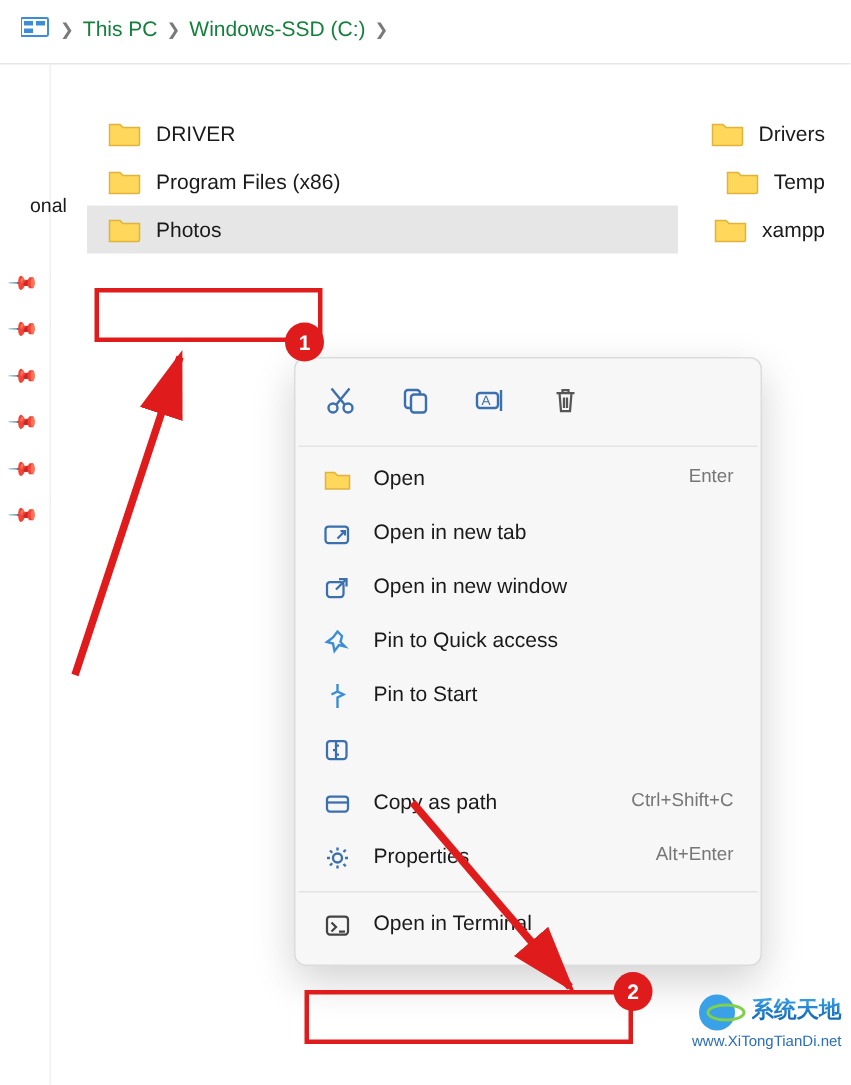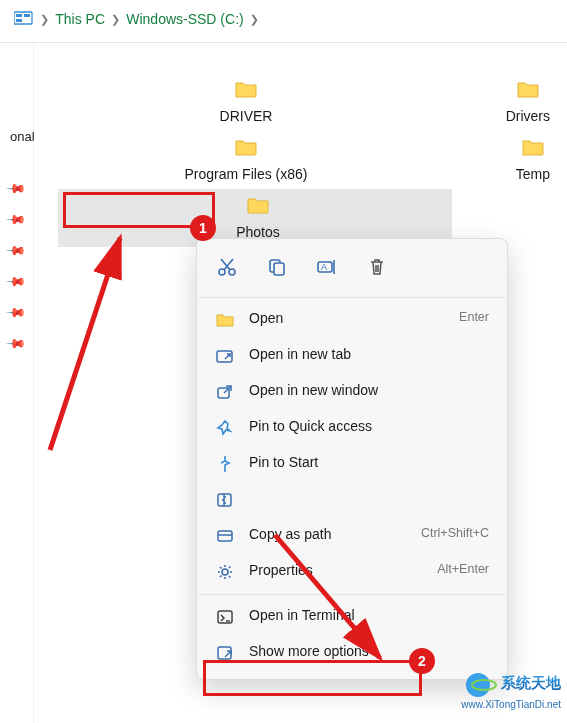--- a/index.html
+++ b/index.html
@@ -41,21 +41,21 @@
     flex-direction: column;
     gap: 14px;
     align-items: center;
   }
   .sidebar .label-frag {
     position: absolute;
     left: 0;
     top: 86px;
     font-size: 13px;
     color: #1a1a1a;
-    padding-left: 10px;
+    padding-left: 20px;
   }
   .pin {
     color: #6d6d6d;
     transform: rotate(45deg);
     font-size: 13px;
   }
   .pins { margin-top: 52px; display:flex; flex-direction:column; gap:16px; align-items:center;}
 
   .content {
     flex: 1;
@@ -69,21 +69,20 @@
   .col { display:flex; flex-direction:column; }
   .col.left { width: 370px; }
   .col.right { width: 130px; align-items: flex-end; }
 
   .item {
     display: flex;
     align-items: center;
     gap: 10px;
     padding: 7px 8px 7px 14px;
     font-size: 14px;
-    flex-direction: column;
   }
   .item.selected {
     background: #e6e6e6;
     width: 394px;
   }
   .folder-icon { width: 22px; height: 18px; display:flex; align-items:center; }
 
   
   .redbox {
     position: absolute;
@@ -140,21 +139,21 @@
     position: relative;
   }
   .ctx-row .mi { width:20px; height:20px; display:flex; align-items:center; justify-content:center; }
   .ctx-row .lbl { flex:1; }
   .ctx-row .accel { color:#777; font-size:12.5px; }
 
   
   .wm {
     position: absolute;
     right: 6px;
-    bottom: 13px;
+    bottom: 23px;
     font-size: 10px;
     color: #2a6fb5;
     text-align: right;
     line-height: 1.1;
     z-index: 70;
   }
   .wm .big { font-size: 15px; font-weight:700; background:linear-gradient(#3aa0e8,#0b62b0); -webkit-background-clip:text; color:transparent;}
 </style>
 </head>
 <body>
@@ -227,20 +226,28 @@
           <span>Drivers</span>
         </div>
         <div class="item">
           <span class="folder-icon">
               <svg width="22" height="18">
                 <path d="M1 3h7l2 2h11v11a1 1 0 0 1-1 1H1z" fill="#ffd75a" stroke="#e0b33a"></path>
               </svg>
             </span>
           <span>Temp</span>
         </div>
+        <div class="item">
+          <span class="folder-icon">
+              <svg width="22" height="18">
+                <path d="M1 3h7l2 2h11v11a1 1 0 0 1-1 1H1z" fill="#ffd75a" stroke="#e0b33a"></path>
+              </svg>
+            </span>
+          <span>xampp</span>
+        </div>
       </div>
     </div>
   </div>
 </div>
 
 <div class="redbox" style="left:63px; top:192px; width:152px; height:36px;"></div>
 <div class="badge" style="left:190px; top:215px;">1</div>
 <svg class="arrow" style="left:40px; top:230px;" width="120" height="230">
   <defs>
       <marker id="ah1" markerWidth="10" markerHeight="10" refX="8" refY="3" orient="auto">
@@ -355,30 +362,20 @@
   <hr>
   <div class="ctx-row">
     <span class="mi">
         <svg width="18" height="16" stroke="#444" fill="none" stroke-width="1.5">
           <rect x="2" y="2" width="14" height="12" rx="2"></rect>
           <path d="M5 6l3 3-3 3M10 12h4"></path>
         </svg>
       </span>
     <span class="lbl">Open in Terminal</span>
   </div>
-  <div class="ctx-row">
-    <span class="mi">
-        <svg width="18" height="16" stroke="#3a6fb0" fill="none" stroke-width="1.5">
-          <rect x="2" y="2" width="13" height="12" rx="2"></rect>
-          <path d="M11 6h4v4"></path>
-          <path d="M15 6l-6 6"></path>
-        </svg>
-      </span>
-    <span class="lbl">Show more options</span>
-  </div>
 </div>
 
 <div class="redbox" style="left:203px; top:660px; width:219px; height:36px;"></div>
 <div class="badge" style="left:409px; top:648px;">2</div>
 <svg class="arrow" style="left:265px; top:530px;" width="140" height="150">
   <defs>
       <marker id="ah2" markerWidth="10" markerHeight="10" refX="8" refY="3" orient="auto">
         <path d="M0,0 L9,3 L0,6 z" fill="#e01b1b"></path>
       </marker>
     </defs>

